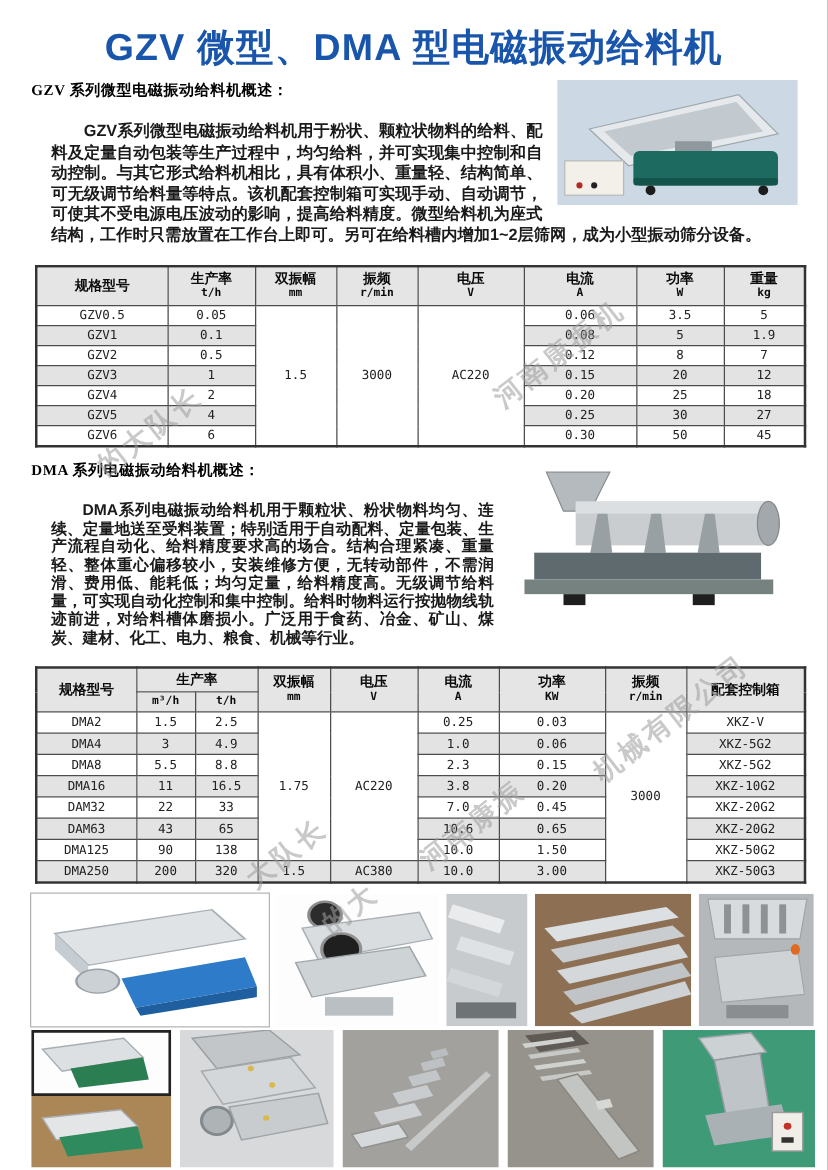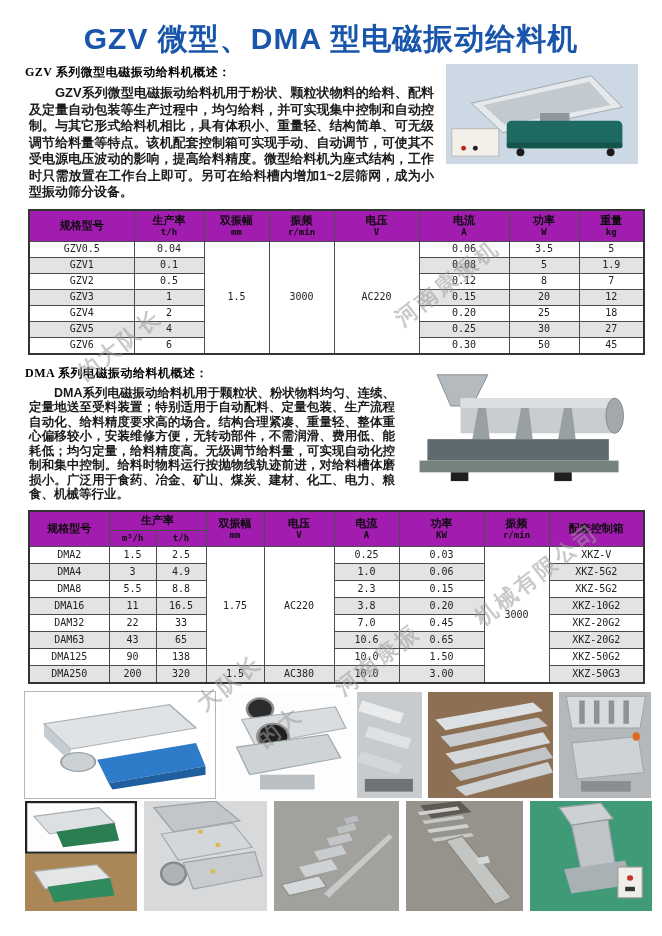--- a/index.html
+++ b/index.html
@@ -7,27 +7,27 @@
         overflow:hidden;font-family:"Liberation Sans",sans-serif;color:#111;}
   .title{padding-top:22px;text-align:center;font-size:30px;font-weight:bold;
          color:#1956ab;letter-spacing:1px;line-height:34px;}
   .contact{text-align:right;padding-right:36px;font-size:20px;font-weight:bold;
            margin-top:4px;line-height:24px;color:#000;}
   .sec{margin:0 22px 0 25px;}
   .sec:after{content:"";display:block;clear:both;}
   .sec-heading{font-family:"Liberation Serif",serif;font-size:12px;font-weight:bold;
                margin:8px 0 3px 0;letter-spacing:.5px;color:#000;}
   .para{font-size:13px;font-weight:bold;line-height:16.5px;text-align:justify;
-        text-indent:2em;margin:4px;color:#1a1a1a;}
+        text-indent:2em;margin:16px;color:#1a1a1a;}
   .para.dma{font-size:12.5px;line-height:14.5px;}
   .float-img{float:right;margin:0 0 4px 10px;display:block;}
   table.spec{border-collapse:collapse;table-layout:fixed;width:615px;
              margin:8px 0 0 3px;border:2px solid #333;}
   .spec th,.spec td{border:1px solid #4c4c4c;text-align:center;padding:0;overflow:hidden;}
-  .spec th{background:#a21caf;vertical-align:middle;}
+  .spec th{background:#e5e5e5;vertical-align:middle;}
   .hl{display:block;font-size:11px;font-weight:bold;line-height:13px;color:#0b0b0b;}
   .hu{display:block;font-size:9px;font-weight:bold;line-height:11px;
       font-family:"DejaVu Sans Mono",monospace;color:#0b0b0b;text-align:center;}
   .spec td{font-family:"DejaVu Sans Mono",monospace;font-size:10px;background:#fff;color:#222;}
   table.gzv td{height:15px;line-height:14px;}
   table.dma td{height:16px;line-height:15px;}
   table.gzv th{height:30px;}
   table.dma thead tr:first-child th{height:18px;}
   table.dma thead tr:last-child th{height:15px;}
   tr.alt td{background:#e3e3e3;}
@@ -114,21 +114,21 @@
             </th>
           <th>
               <span class="hl">重量</span>
               <span class="hu">kg</span>
             </th>
         </tr>
       </thead>
       <tbody>
         <tr>
           <td>GZV0.5</td>
-          <td>0.04</td>
+          <td>0.05</td>
           <td class="merged" rowspan="7">1.5</td>
           <td class="merged" rowspan="7">3000</td>
           <td class="merged" rowspan="7">AC220</td>
           <td>0.06</td>
           <td>3.5</td>
           <td>5</td>
         </tr>
         <tr class="alt">
           <td>GZV1</td>
           <td>0.1</td>

